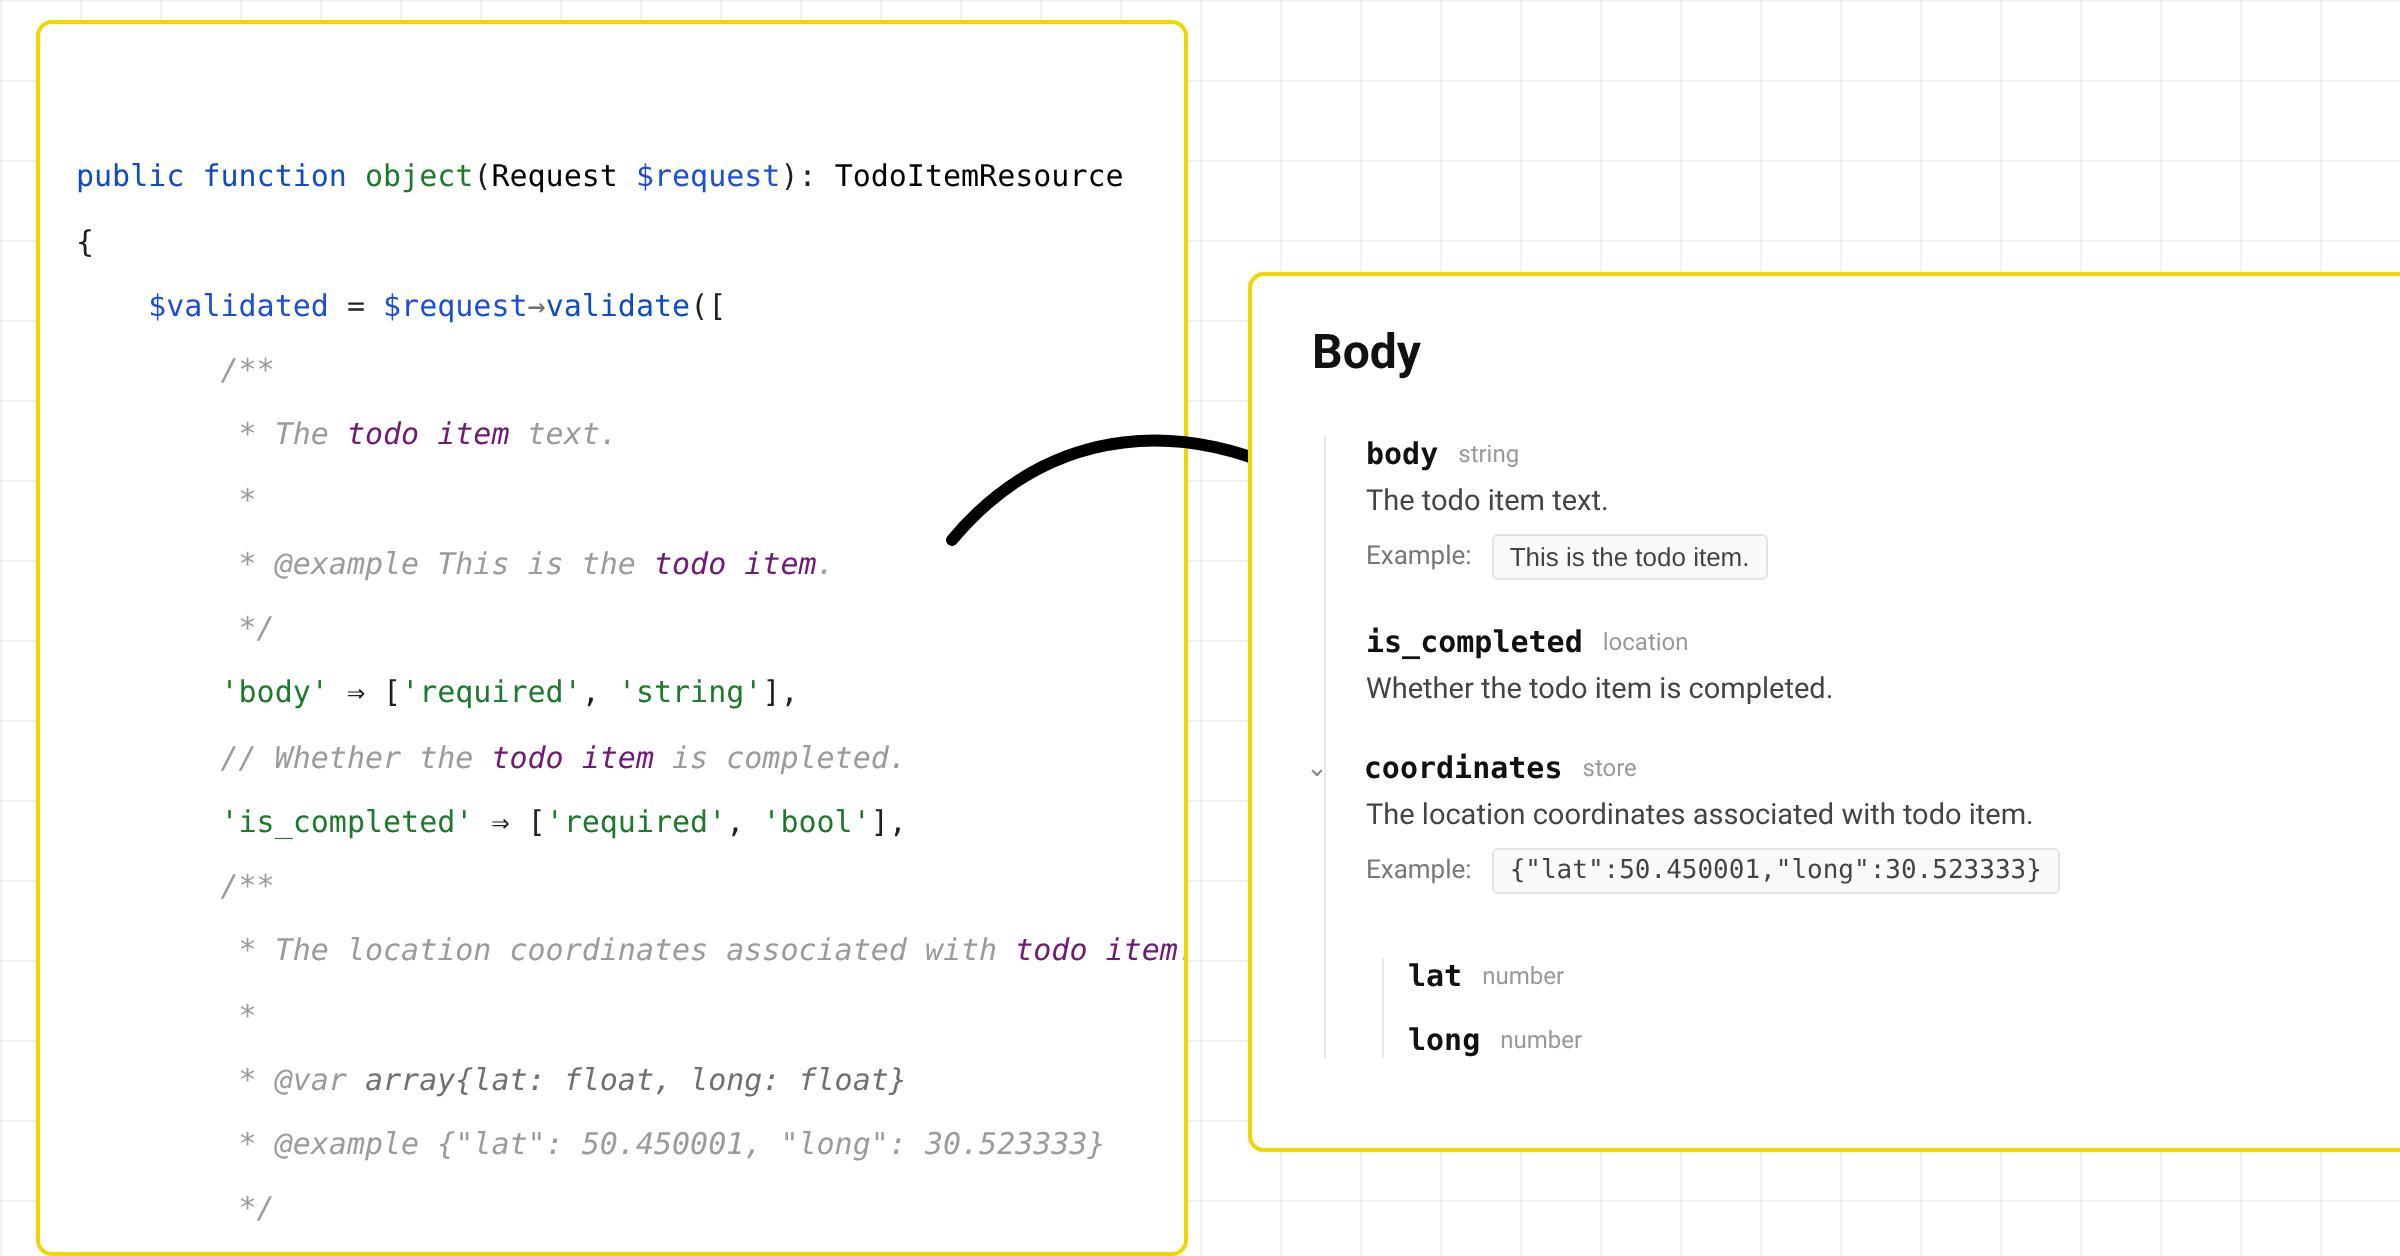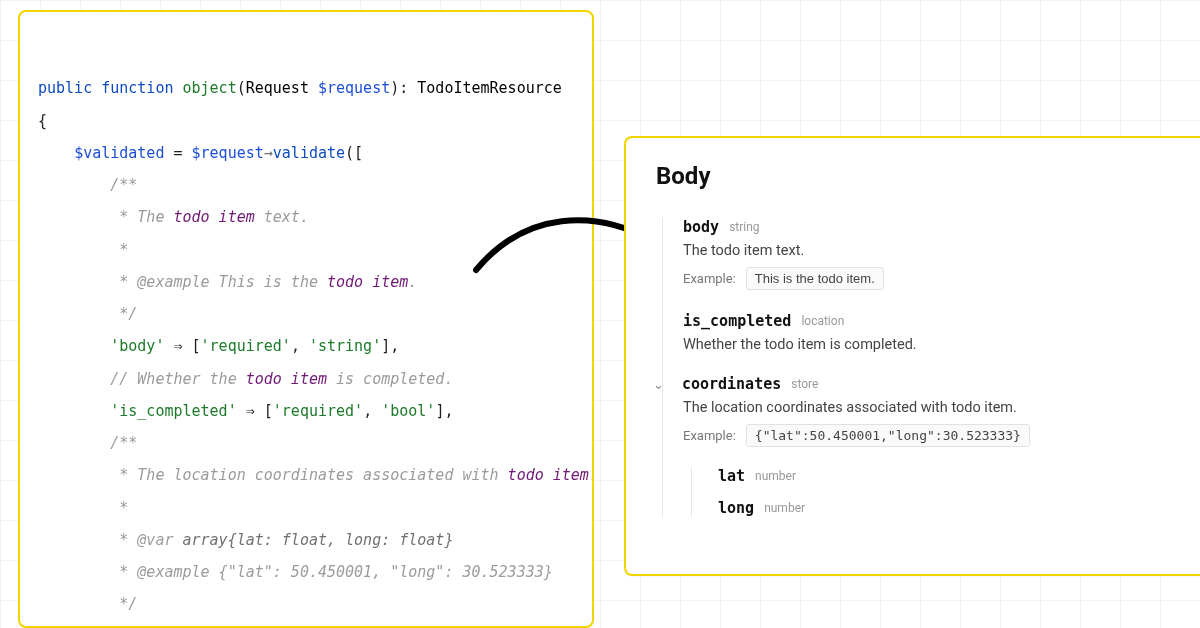--- a/index.html
+++ b/index.html
@@ -118,23 +118,23 @@
     background: #fafafa;
     font-size: 13px;
     color: #444;
     font-family: -apple-system, sans-serif;
   }
   .example-box.mono {
     font-family: "SF Mono", ui-monospace, Menlo, Consolas, monospace;
   }
   .nested-list {
     border-left: 1px solid #e6e6e6;
-    padding-left: 26px;
+    padding-left: 12px;
     margin-left: 8px;
-    margin-top: 20px;
+    margin-top: 32px;
   }
   .nested-param {
     margin-bottom: 14px;
   }
 
   .arrow-svg {
     position: absolute;
     top: 200px;
     left: 466px;
     width: 200px;

